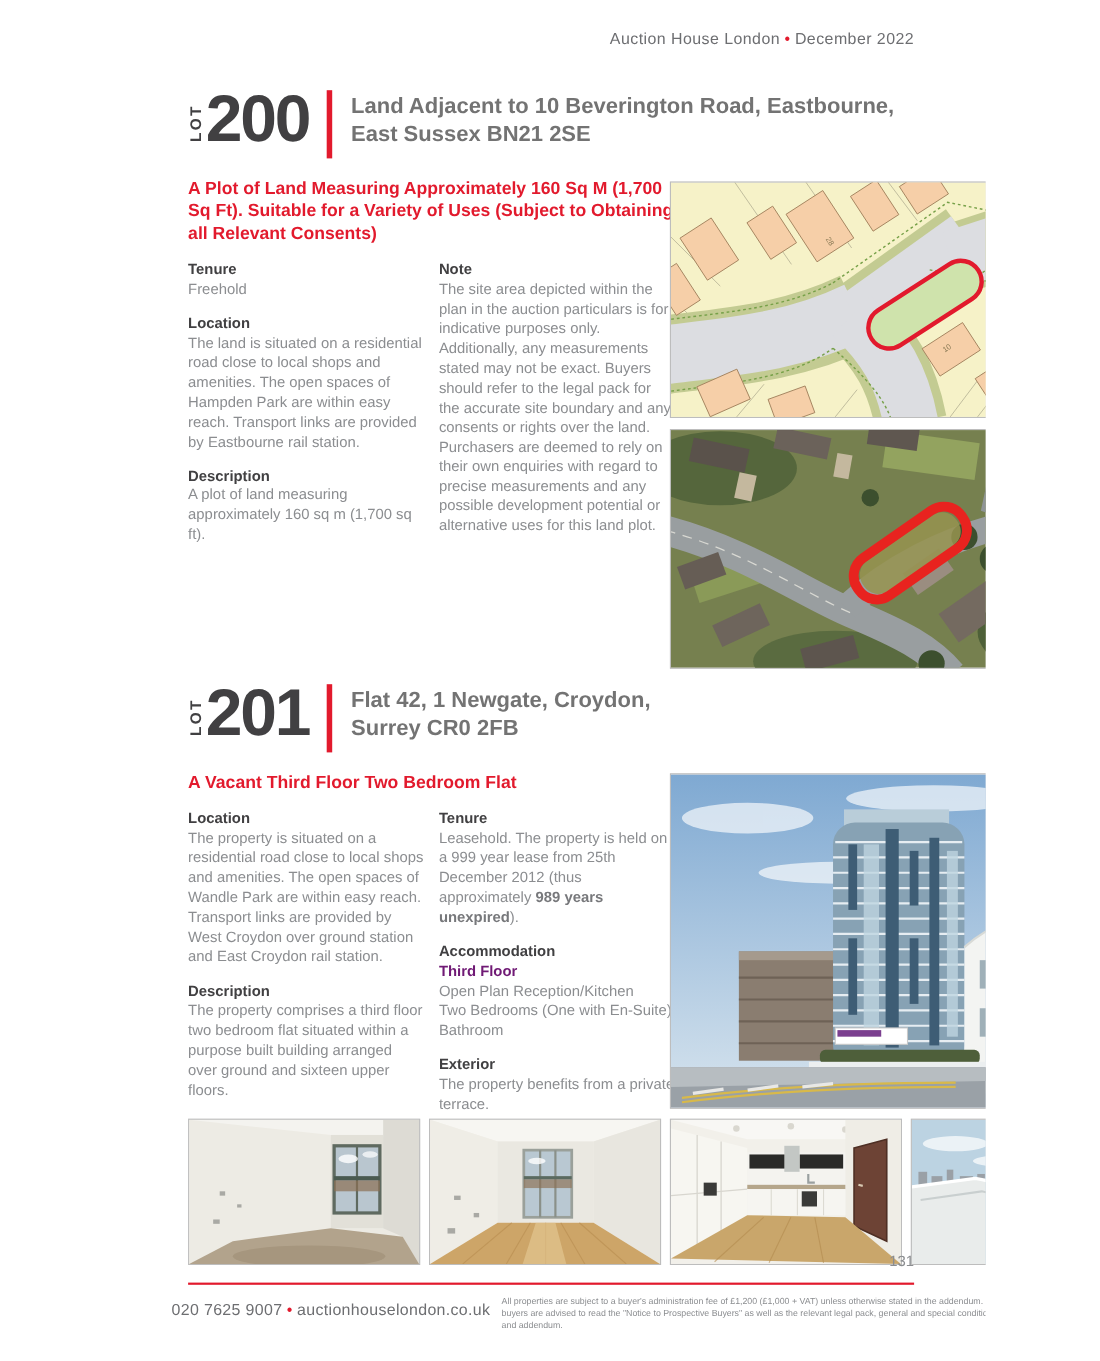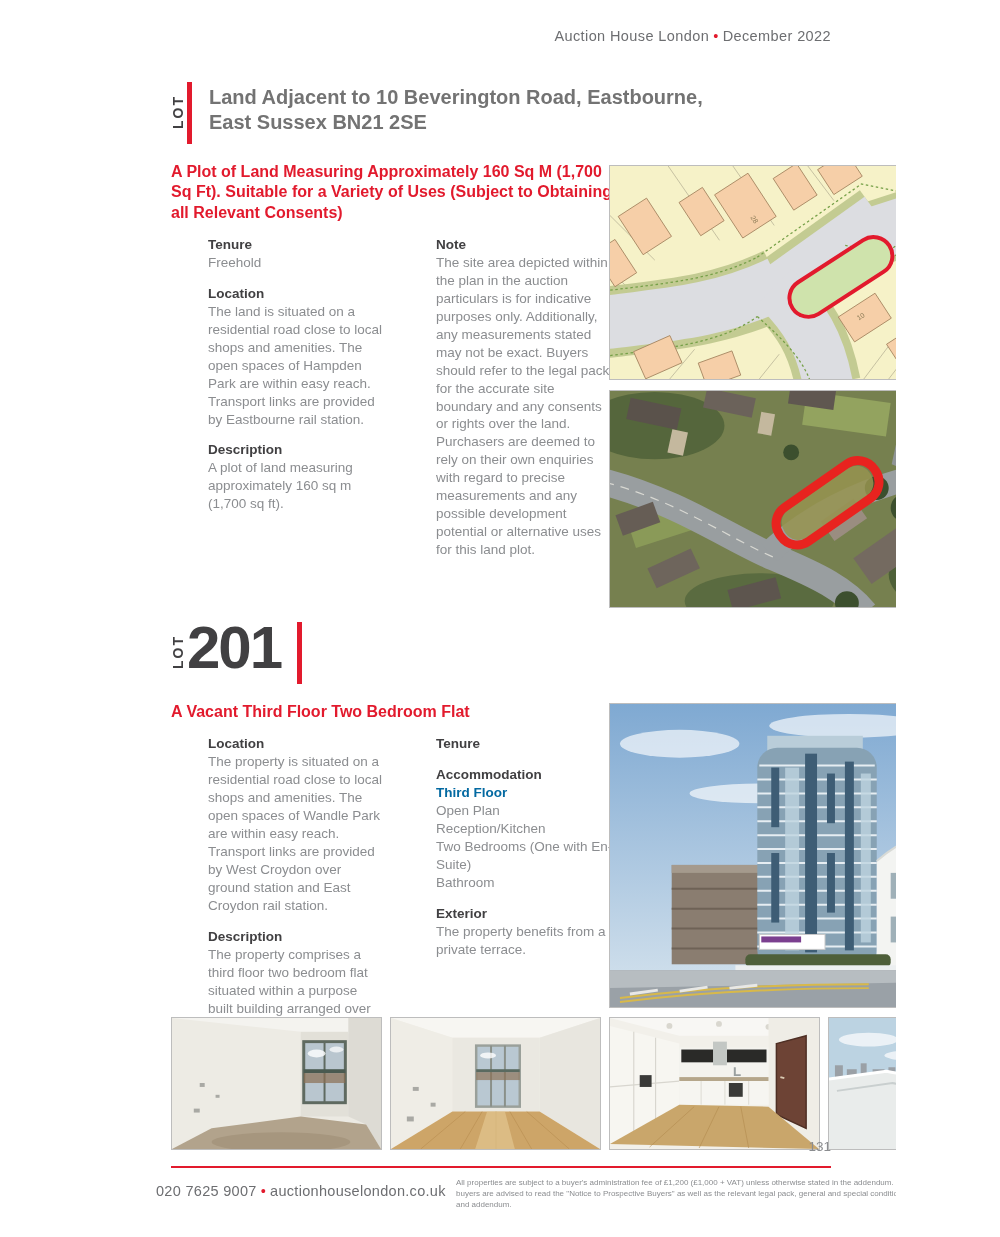--- a/index.html
+++ b/index.html
@@ -21,24 +21,24 @@
   .lot-number { font-size:60px; font-weight:700; color:#414042; line-height:.92; letter-spacing:-2px; margin-right:16px; }
   .red-bar { width:5px; height:62px; background:#e21a2d; margin:2px 17px 0 0; flex:none; }
   .addr { font-size:20px; font-weight:700; color:#737373; line-height:1.25; padding-top:5px; }
   .price-block { margin-left:auto; text-align:right; padding-top:4px; }
   .price-label { font-size:15px; color:#e21a2d; font-weight:500; }
   .price-value { font-size:30px; color:#404040; font-weight:700; letter-spacing:-.5px; line-height:1.05; }
 
   .headline { width:442px; color:#e21a2d; font-weight:700; font-size:16px; line-height:1.27; margin:18px 0 13px; }
   .cols { display:flex; width:442px; gap:14px; }
   .col { width:214px; flex:none; font-size:13.5px; color:#8b8d90; line-height:1.33; }
-  .sec { margin-bottom:13px;margin-left:37px; }
+  .sec { margin-bottom:13px; }
   .sec h4 { margin:0; font-size:13.5px; font-weight:700; color:#414042; line-height:1.33; }
   .sec p { margin:0; }
-  .sec .floor { font-weight:700; color:#0369a1; }
+  .sec .floor { font-weight:700; color:#701a75; }
   .emph { font-weight:700; color:#77787b; }
 
   
   .photo { position:absolute; border:1px solid #bdbdbd; box-sizing:border-box; background:#e8e8e8; }
   .photo svg { display:block; width:100%; height:100%; }
   #map-img    { left:505px; top:165px;  width:430px; height:215px; }
   #aerial-img { left:505px; top:390px;  width:430px; height:218px; }
   #tower-img  { left:505px; top:703px;  width:430px; height:305px; }
   #g1 { left:67px;  top:1017px; width:211px; height:133px; }
   #g2 { left:286px; top:1017px; width:211px; height:133px; }
@@ -56,20 +56,21 @@
 
 <div class="page">
 
   <div class="masthead">
     <span>Auction House London</span><span class="red-dot">•</span><span>December 2022</span>
   </div>
 
   <div class="lot" id="lot200">
     <div class="lot-head">
       <div class="lot-word">LOT</div>
+      <div class="lot-number">200</div>
       <div class="red-bar"></div>
       <div class="addr">
         <div>Land Adjacent to 10 Beverington Road, Eastbourne,</div>
         <div>East Sussex BN21 2SE</div>
       </div>
       <div class="price-block">
         <div class="price-label">*Guide Price</div>
         <div class="price-value">£5,000+</div>
       </div>
     </div>
@@ -216,40 +217,45 @@
         <rect x="-58" y="-20" width="116" height="42" rx="20" fill="none" stroke="#e8231f" stroke-width="9"></rect>
       </g>
     </svg>
   </div>
 
   <div class="lot" id="lot201">
     <div class="lot-head">
       <div class="lot-word">LOT</div>
       <div class="lot-number">201</div>
       <div class="red-bar"></div>
+      <div class="addr">
+        <div>Flat 42, 1 Newgate, Croydon,</div>
+        <div>Surrey CR0 2FB</div>
+      </div>
       <div class="price-block">
         <div class="price-label">*Guide Price</div>
         <div class="price-value">£285,000+</div>
       </div>
     </div>
     <div class="headline">A Vacant Third Floor Two Bedroom Flat</div>
     <div class="cols">
       <div class="col">
         <div class="sec">
           <h4>Location</h4>
           <p>The property is situated on a residential road close to local shops and amenities. The open spaces of Wandle Park are within easy reach. Transport links are provided by West Croydon over ground station and East Croydon rail station.</p>
         </div>
         <div class="sec">
           <h4>Description</h4>
           <p>The property comprises a third floor two bedroom flat situated within a purpose built building arranged over ground and sixteen upper floors.</p>
         </div>
       </div>
       <div class="col">
         <div class="sec">
           <h4>Tenure</h4>
+          <p><span>Leasehold. The property is held on a 999 year lease from 25th December 2012 (thus approximately </span><span class="emph">989 years unexpired</span><span>).</span></p>
         </div>
         <div class="sec">
           <h4>Accommodation</h4>
           <p class="floor">Third Floor</p>
           <p>Open Plan Reception/Kitchen</p>
           <p>Two Bedrooms (One with En-Suite)</p>
           <p>Bathroom</p>
         </div>
         <div class="sec">
           <h4>Exterior</h4>

